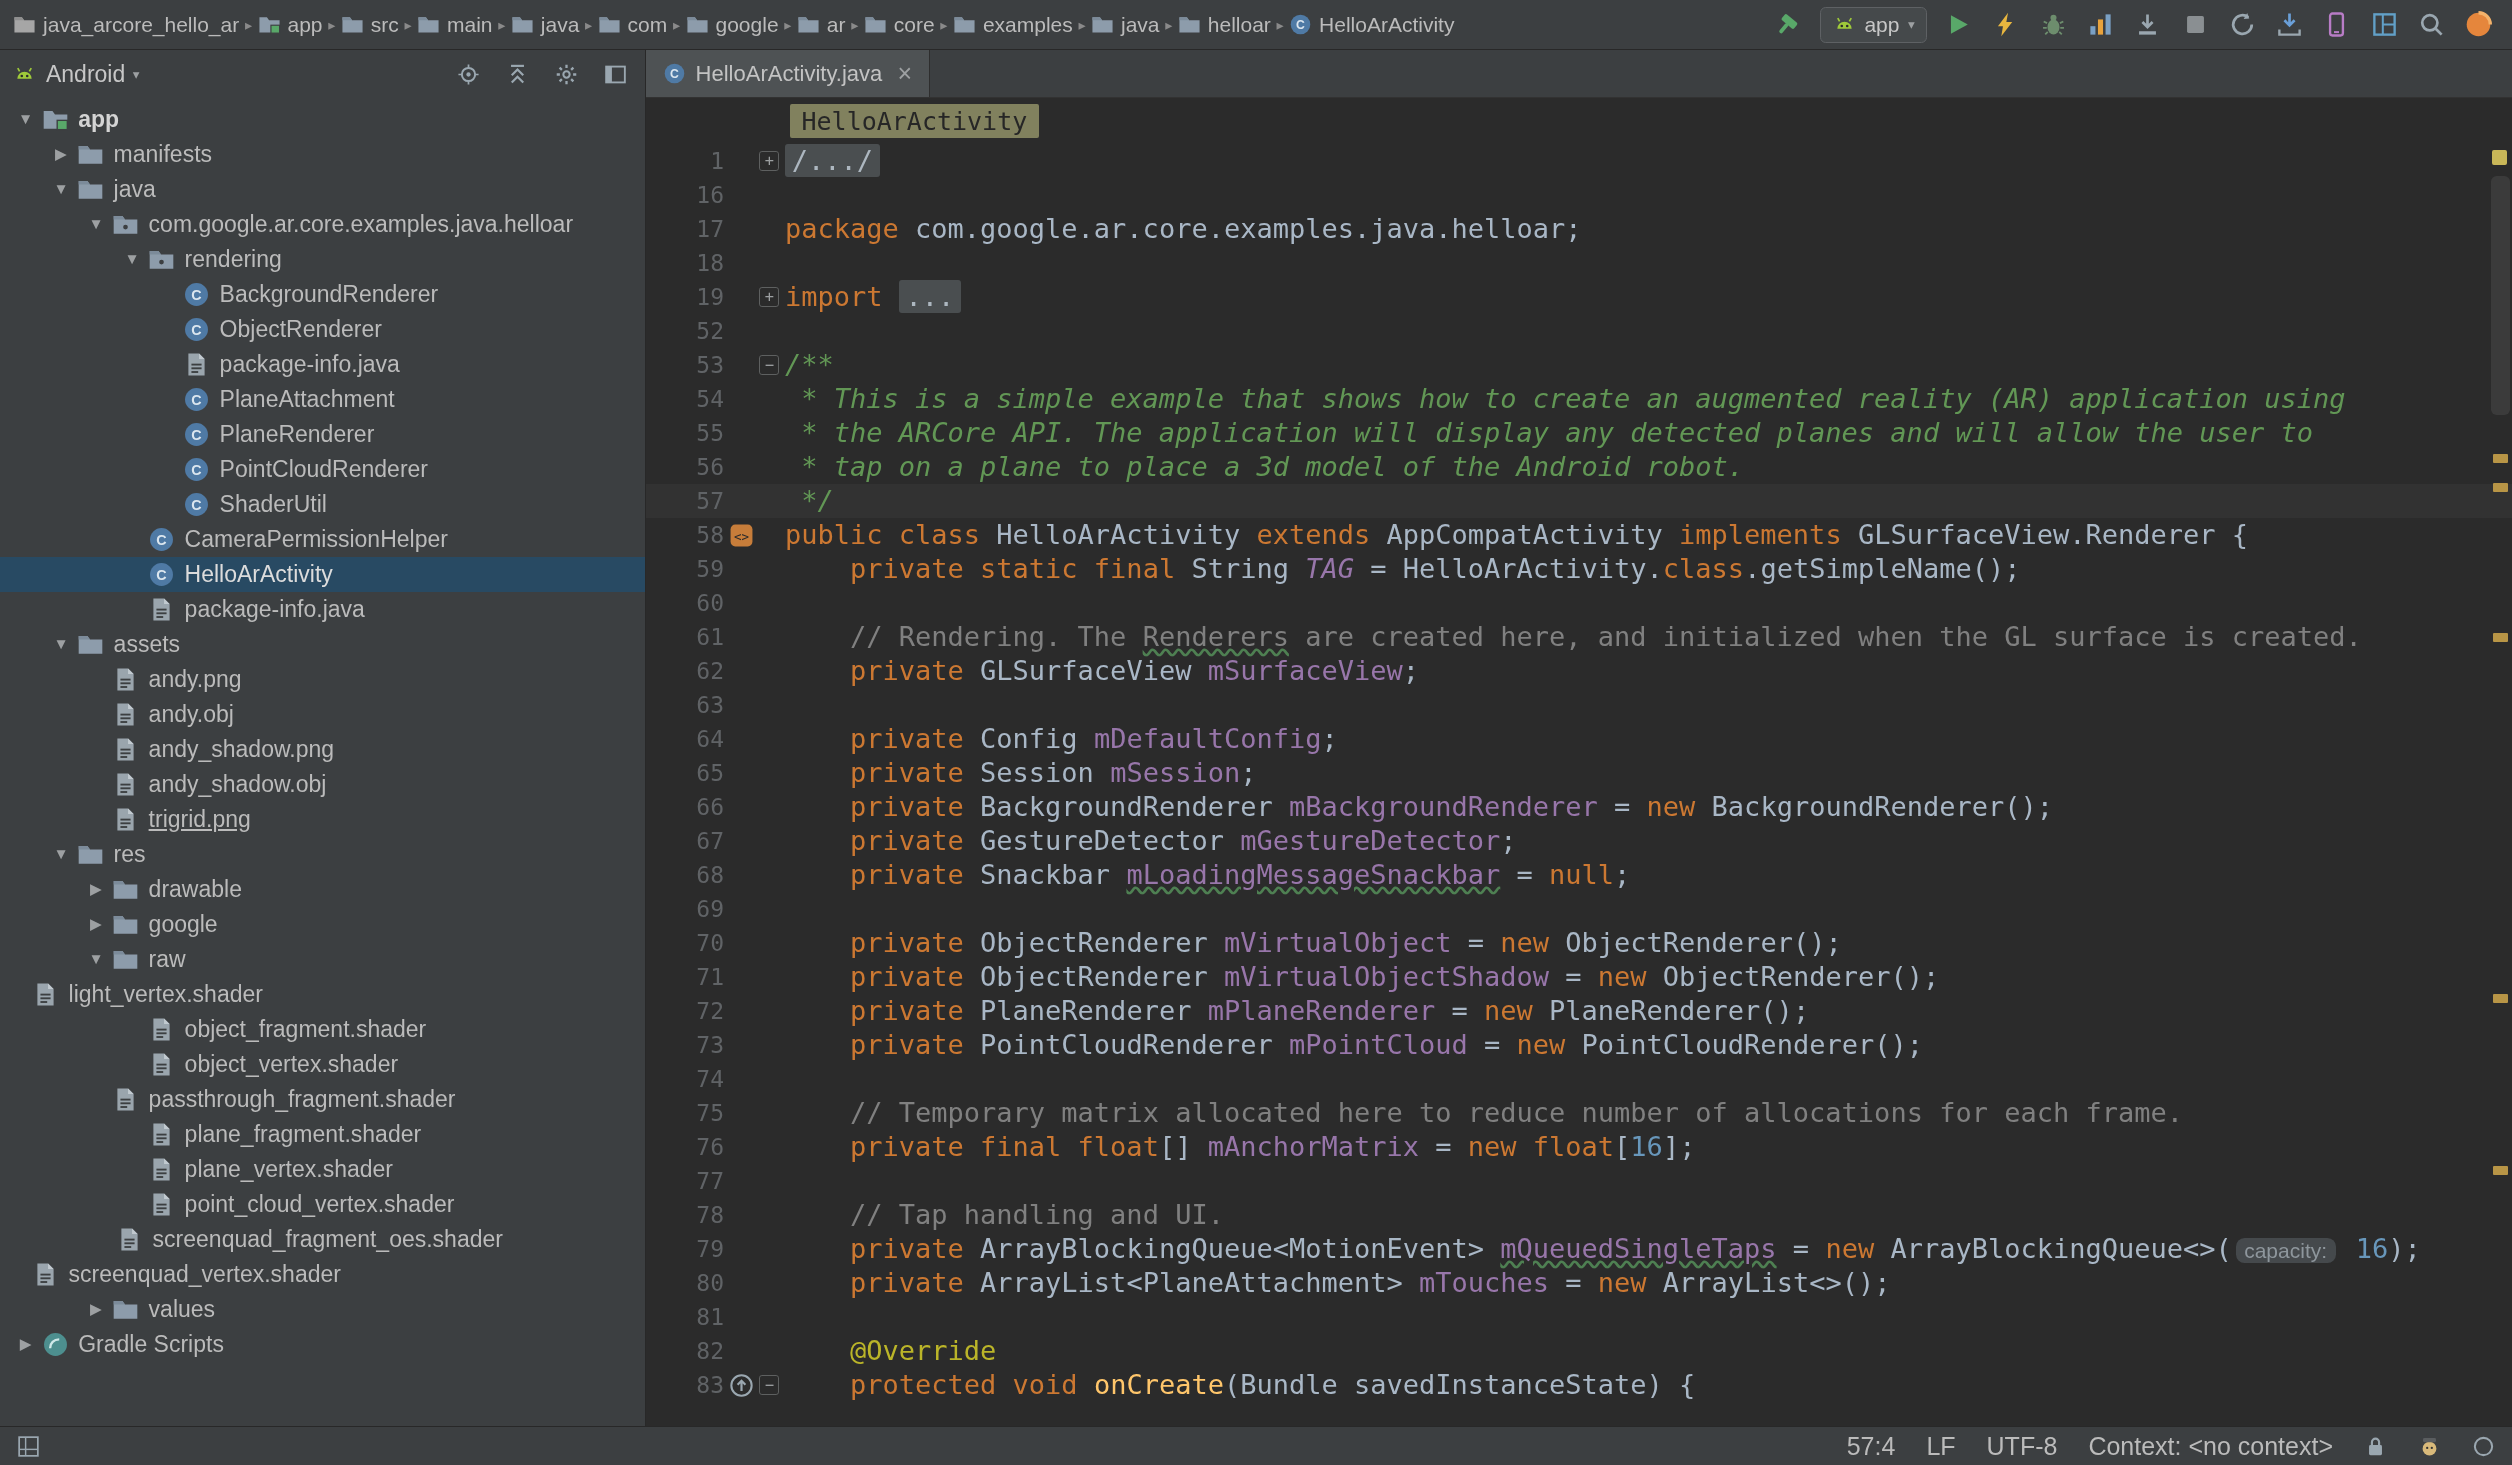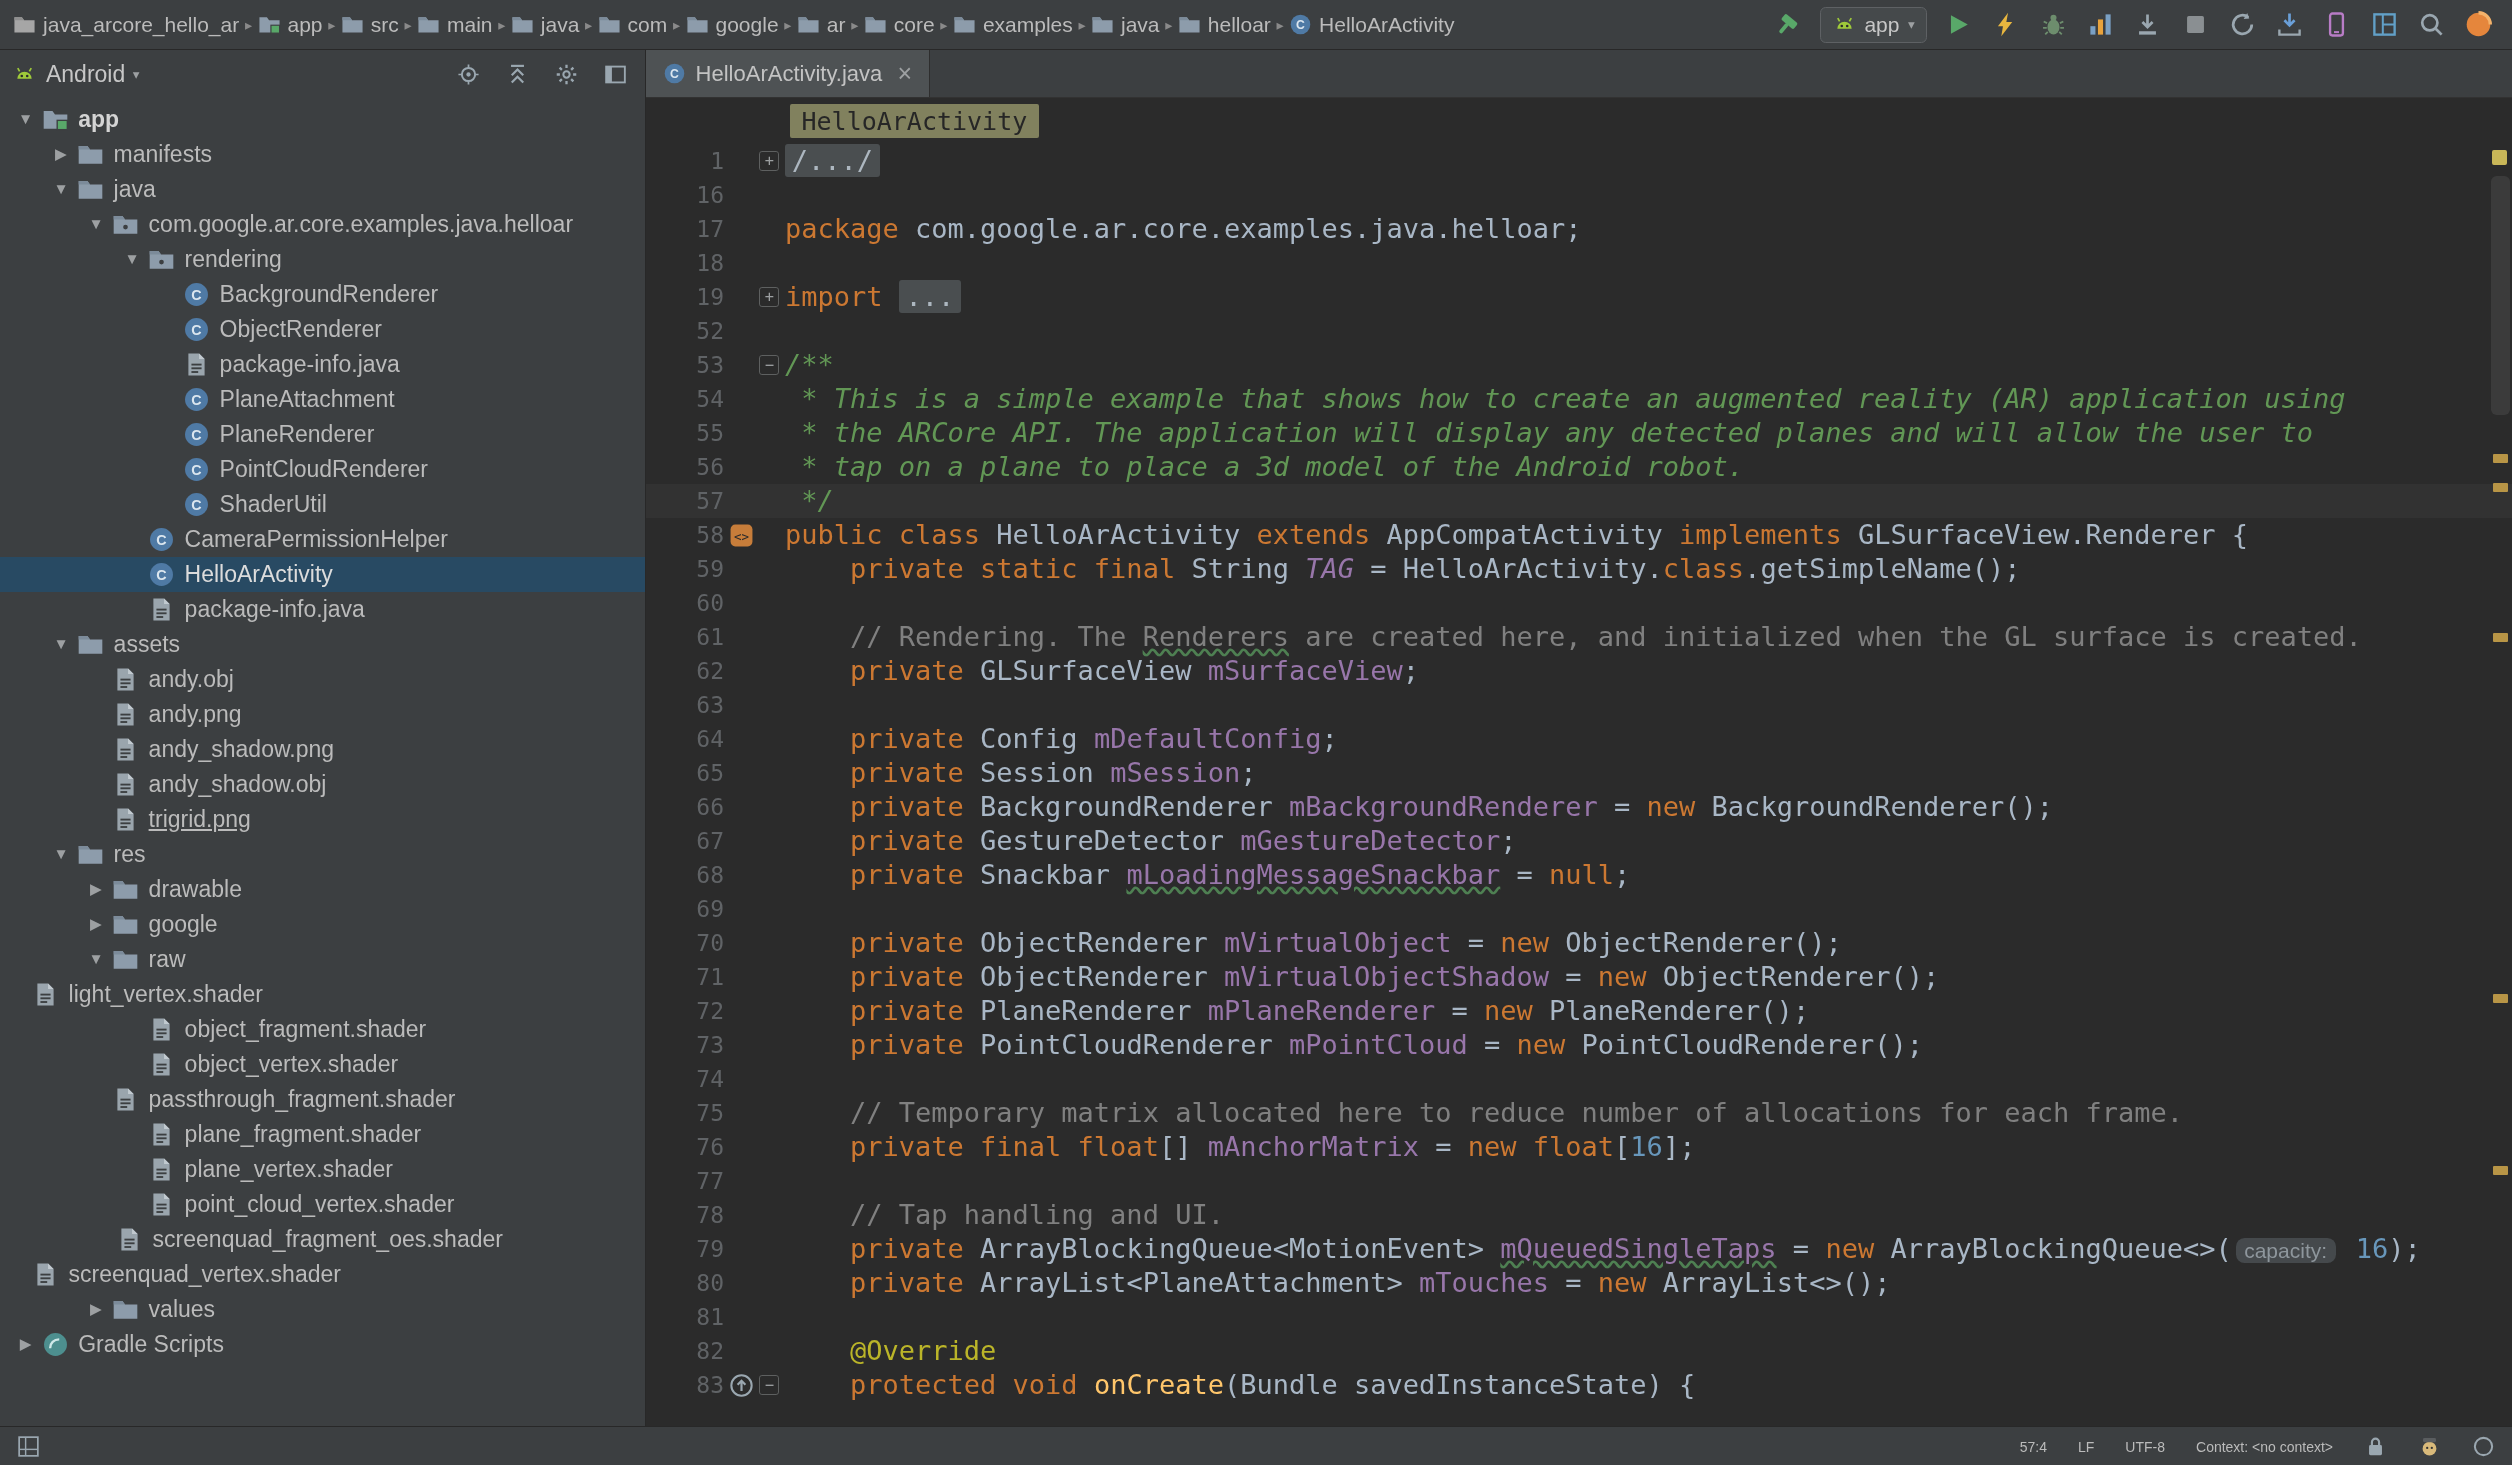--- a/index.html
+++ b/index.html
@@ -66,21 +66,21 @@
   .foldtx{background:#4a4e50;color:#adb7c0;border-radius:2.9px;padding:1px 6.7px;}
   .hint{background:#45494c;color:#8e969c;border-radius:8.6px;padding:1px 8.6px;font-size:21px;font-family:"Liberation Sans","DejaVu Sans",sans-serif;margin:0 3.8px;}
   .typo{text-decoration-line:underline;text-decoration-style:wavy;text-decoration-color:#4e8052;}
 
   .stripe{position:absolute;right:0;top:0;width:25px;height:100%;}
   .insp-square{position:absolute;top:5.7px;right:4.8px;width:15.3px;height:15.3px;background:#c9b758;border-radius:1.9px;}
   .thumb{position:absolute;top:32px;right:1.9px;width:19px;height:239px;background:rgba(255,255,255,0.08);border-radius:5.7px;}
   .mark{position:absolute;right:3.8px;width:15.3px;height:8.6px;background:#b89546;border-radius:1px;}
 
   
-  .statusbar{height:40px;background:#3c3f41;border-top:1px solid #282828;display:flex;align-items:center;padding:0 17px;font-size:14px;color:#bbbbbb;flex:none;}
+  .statusbar{height:40px;background:#3c3f41;border-top:1px solid #282828;display:flex;align-items:center;padding:0 17px;font-size:25px;color:#bbbbbb;flex:none;}
   .sleft{display:flex;align-items:center;gap:15.3px;}
   .sspacer{flex:1;}
   .sright{display:flex;align-items:center;gap:31px;}
   .sitem{white-space:nowrap;}
 </style>
 </head>
 <body>
 
 <div class="ide">
 
@@ -568,34 +568,34 @@
             <span class="chev"></span>
             <span class="ic">
               <svg viewBox="0 0 16 16">
                 <path d="M3.2 1.5h6.3l3.3 3.3v9.7H3.2z" fill="#9aa5ad"></path>
                 <path d="M9.5 1.5l3.3 3.3H9.5z" fill="#c2cad0"></path>
                 <rect x="5" y="7.5" width="6" height="1.1" fill="#3c3f41"></rect>
                 <rect x="5" y="9.7" width="6" height="1.1" fill="#3c3f41"></rect>
                 <rect x="5" y="11.9" width="4" height="1.1" fill="#3c3f41"></rect>
               </svg>
             </span>
+            <span>andy.png</span>
+          </div>
+          <div class="trow" style="padding-left: 80px;">
+            <span class="chev"></span>
+            <span class="ic">
+              <svg viewBox="0 0 16 16">
+                <path d="M3.2 1.5h6.3l3.3 3.3v9.7H3.2z" fill="#9aa5ad"></path>
+                <path d="M9.5 1.5l3.3 3.3H9.5z" fill="#c2cad0"></path>
+                <rect x="5" y="7.5" width="6" height="1.1" fill="#3c3f41"></rect>
+                <rect x="5" y="9.7" width="6" height="1.1" fill="#3c3f41"></rect>
+                <rect x="5" y="11.9" width="4" height="1.1" fill="#3c3f41"></rect>
+              </svg>
+            </span>
             <span>andy.obj</span>
-          </div>
-          <div class="trow" style="padding-left: 80px;">
-            <span class="chev"></span>
-            <span class="ic">
-              <svg viewBox="0 0 16 16">
-                <path d="M3.2 1.5h6.3l3.3 3.3v9.7H3.2z" fill="#9aa5ad"></path>
-                <path d="M9.5 1.5l3.3 3.3H9.5z" fill="#c2cad0"></path>
-                <rect x="5" y="7.5" width="6" height="1.1" fill="#3c3f41"></rect>
-                <rect x="5" y="9.7" width="6" height="1.1" fill="#3c3f41"></rect>
-                <rect x="5" y="11.9" width="4" height="1.1" fill="#3c3f41"></rect>
-              </svg>
-            </span>
-            <span>andy.png</span>
           </div>
           <div class="trow" style="padding-left: 80px;">
             <span class="chev"></span>
             <span class="ic">
               <svg viewBox="0 0 16 16">
                 <path d="M3.2 1.5h6.3l3.3 3.3v9.7H3.2z" fill="#9aa5ad"></path>
                 <path d="M9.5 1.5l3.3 3.3H9.5z" fill="#c2cad0"></path>
                 <rect x="5" y="7.5" width="6" height="1.1" fill="#3c3f41"></rect>
                 <rect x="5" y="9.7" width="6" height="1.1" fill="#3c3f41"></rect>
                 <rect x="5" y="11.9" width="4" height="1.1" fill="#3c3f41"></rect>

